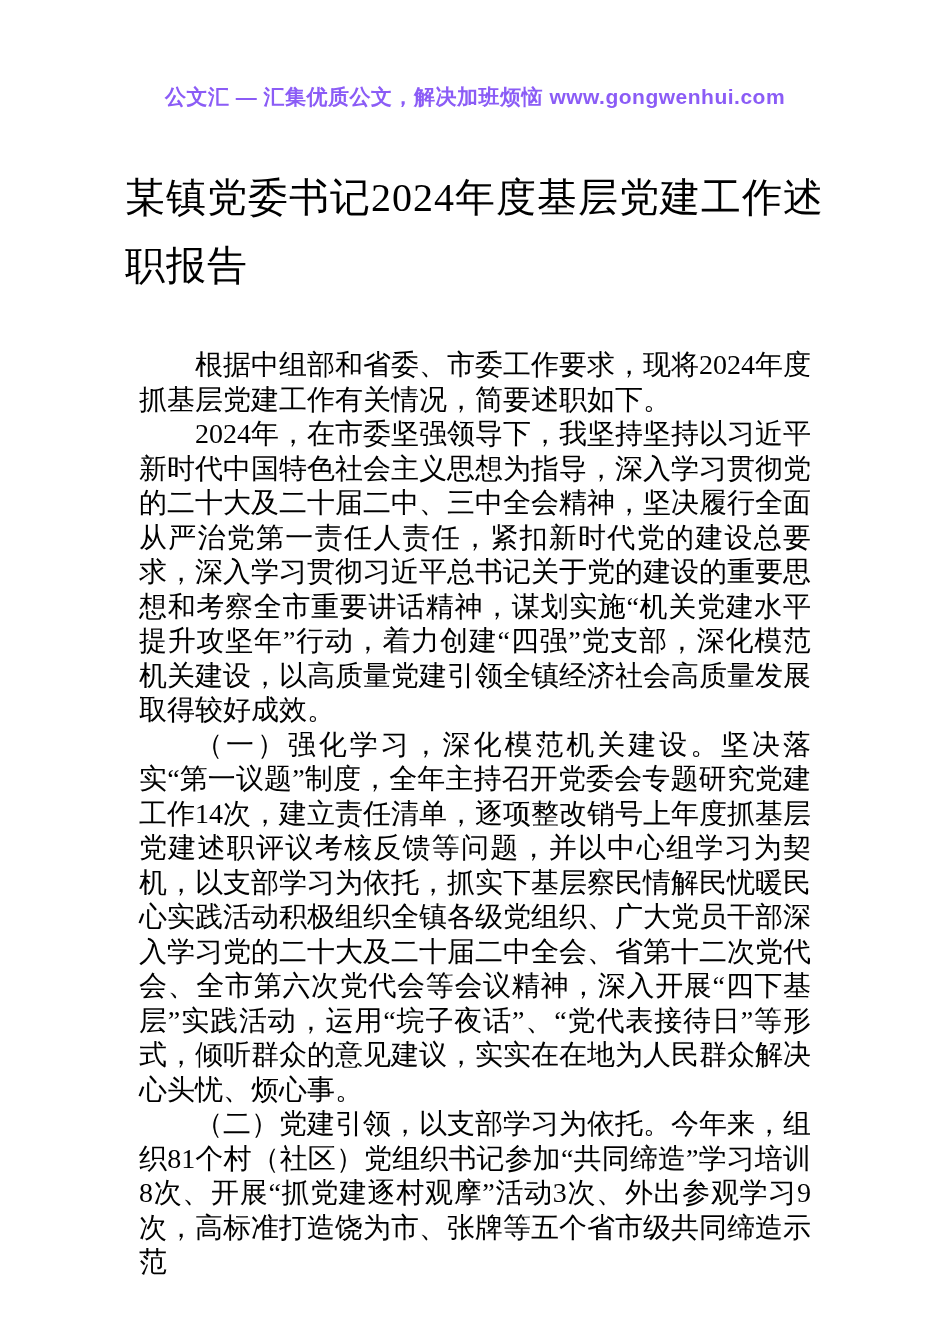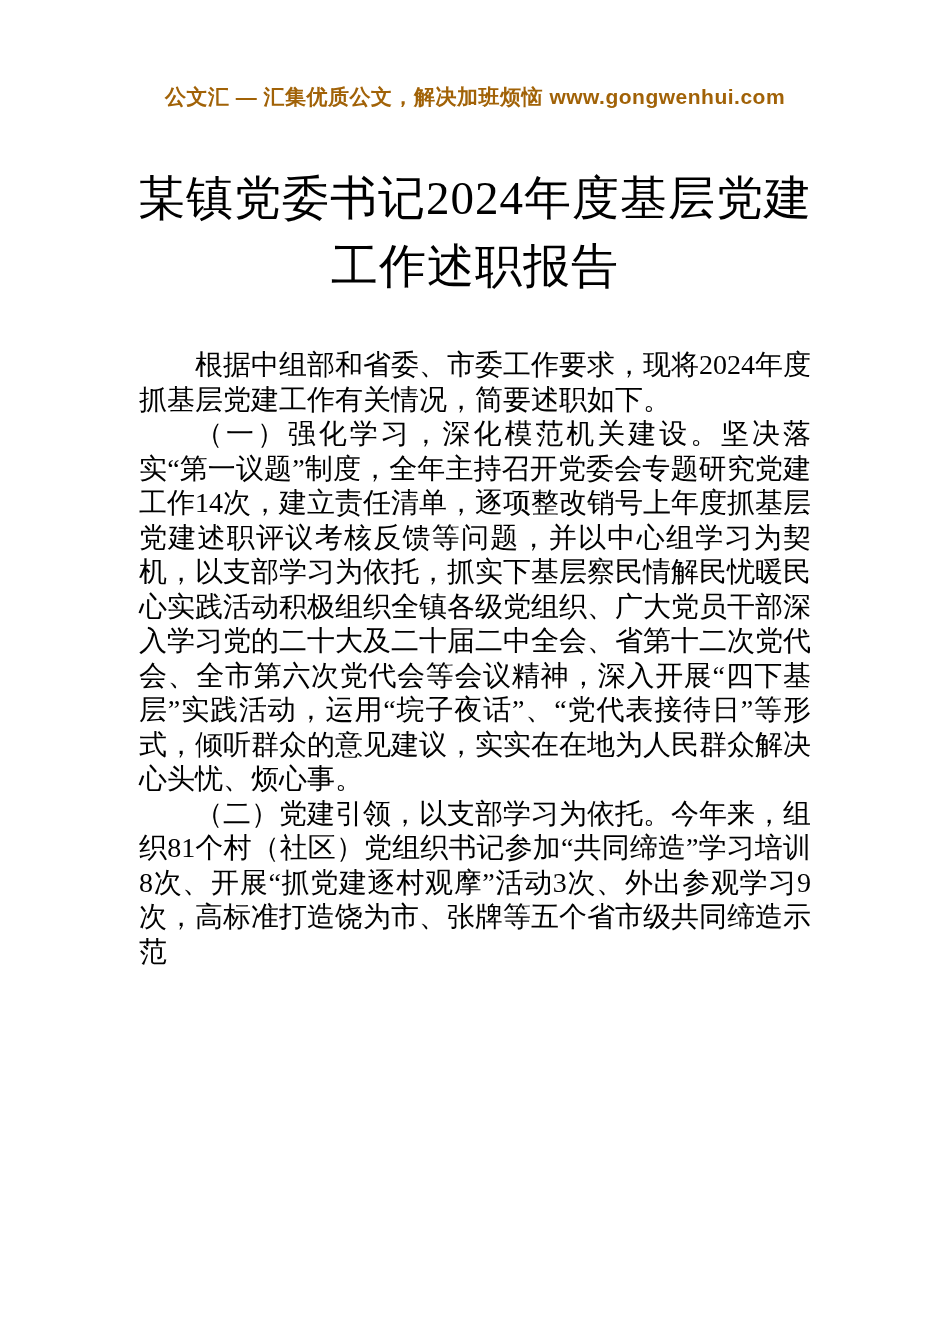--- a/index.html
+++ b/index.html
@@ -17,23 +17,22 @@
     text-align: center;
     font-family: "Liberation Sans", sans-serif;
     font-size: 21px;
     line-height: 26px;
     font-weight: bold;
     letter-spacing: 0.5px;
   }
   .doc-title {
     margin-top: 54px;
     padding: 0 125px;
-    text-align: center;
     font-family: "Liberation Serif", sans-serif;
-    font-size: 47px;
+    font-size: 40px;
     line-height: 68px;
     font-weight: normal;
     letter-spacing: 1px;
   }
   .doc-body {
     margin-top: 48px;
     padding: 0 139px;
     font-family: "Liberation Serif", sans-serif;
     font-size: 28px;
     line-height: 34.5px;
@@ -42,22 +41,23 @@
   .doc-body p {
     margin: 0;
     padding: 0;
     text-indent: 2em;
   }
 </style>
 </head>
 <body>
 
 <div class="page">
-  <div class="banner" style="color: #a16207;">公文汇 — 汇集优质公文，解决加班烦恼 www.gongwenhui.com</div>
+  <div class="banner" style="color: #8b5cf6;">公文汇 — 汇集优质公文，解决加班烦恼 www.gongwenhui.com</div>
 
   <h1 class="doc-title">某镇党委书记2024年度基层党建工作述职报告</h1>
 
   <div class="doc-body">
     <p>根据中组部和省委、市委工作要求，现将2024年度抓基层党建工作有关情况，简要述职如下。</p>
+    <p>2024年，在市委坚强领导下，我坚持坚持以习近平新时代中国特色社会主义思想为指导，深入学习贯彻党的二十大及二十届二中、三中全会精神，坚决履行全面从严治党第一责任人责任，紧扣新时代党的建设总要求，深入学习贯彻习近平总书记关于党的建设的重要思想和考察全市重要讲话精神，谋划实施“机关党建水平提升攻坚年”行动，着力创建“四强”党支部，深化模范机关建设，以高质量党建引领全镇经济社会高质量发展取得较好成效。</p>
     <p>（一）强化学习，深化模范机关建设。坚决落实“第一议题”制度，全年主持召开党委会专题研究党建工作14次，建立责任清单，逐项整改销号上年度抓基层党建述职评议考核反馈等问题，并以中心组学习为契机，以支部学习为依托，抓实下基层察民情解民忧暖民心实践活动积极组织全镇各级党组织、广大党员干部深入学习党的二十大及二十届二中全会、省第十二次党代会、全市第六次党代会等会议精神，深入开展“四下基层”实践活动，运用“垸子夜话”、“党代表接待日”等形式，倾听群众的意见建议，实实在在地为人民群众解决心头忧、烦心事。</p>
     <p>（二）党建引领，以支部学习为依托。今年来，组织81个村（社区）党组织书记参加“共同缔造”学习培训8次、开展“抓党建逐村观摩”活动3次、外出参观学习9次，高标准打造饶为市、张牌等五个省市级共同缔造示范</p>
   </div>
 </div>
 
 </body></html>

